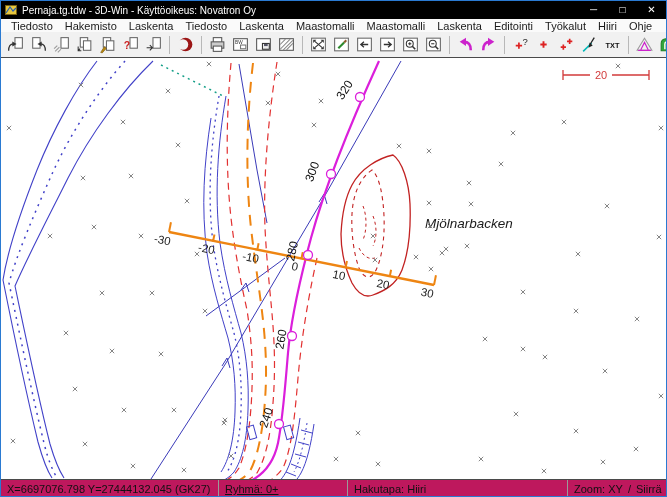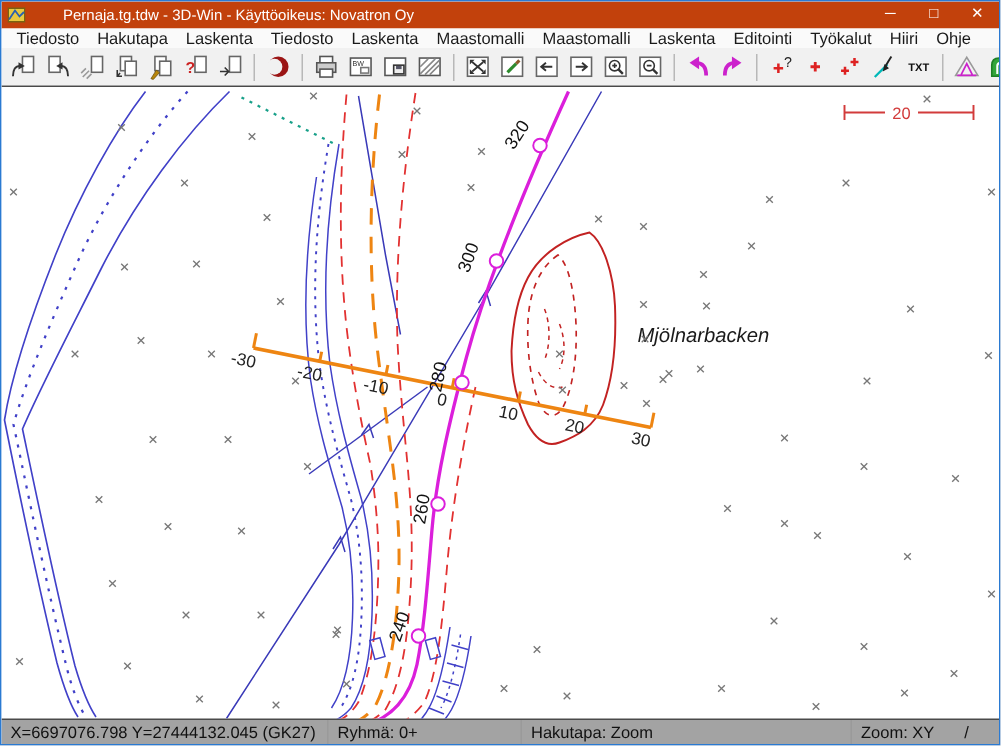--- a/index.html
+++ b/index.html
@@ -3,48 +3,48 @@
 <meta charset="utf-8">
 <style>
   html,body{margin:0;padding:0;background:#d6d6d6;}
   *{box-sizing:border-box;}
   .window{
     width:667px;height:497px;position:relative;background:#fff;
     font-family:"Liberation Sans",sans-serif;
     border:1px solid #2a7ad2;overflow:hidden;
   }
   
-  .titlebar{height:18px;background:#c2410c;display:flex;align-items:center;color:#fff;gap:20px;}
+  .titlebar{height:18px;background:#000000;display:flex;align-items:center;color:#fff;}
   .titlebar .appicon{width:12px;height:12px;margin:0 5px 0 4px;flex:0 0 auto;}
   .titlebar .title{font-size:10px;flex:1 1 auto;white-space:nowrap;overflow:hidden;}
   .winbtns{display:flex;height:100%;}
   .winbtn{width:29px;height:100%;display:flex;align-items:center;justify-content:center;
     color:#fff;font-size:10px;line-height:1;cursor:default;}
   
   .menubar{height:13px;background:#fafafa;display:flex;align-items:center;
     font-size:11px;color:#1a1a1a;padding-left:4px;}
   .menu-item{padding:0 6px;white-space:nowrap;}
   
   .toolbar{height:25px;background:#f1f1f1;display:flex;align-items:center;
     padding-left:3px;overflow:hidden;white-space:nowrap;}
   .tbtn{width:21px;height:22px;display:inline-flex;align-items:center;justify-content:center;
     flex:0 0 auto;background:transparent;border:none;padding:0;margin:0 1px;}
   .tsep{width:1px;height:18px;background:#b8b8b8;margin:0 4px;flex:0 0 auto;}
   
   .map-wrap{height:423px;border-top:1px solid #4a4a4a;border-bottom:1px solid #4a4a4a;
     background:#fff;position:relative;}
   .map-wrap svg{display:block;}
   
-  .statusbar{height:18px;background:#a3a3a3;display:flex;align-items:stretch;
+  .statusbar{height:18px;background:#be185d;display:flex;align-items:stretch;
     font-size:11px;color:#111;}
   .scell{display:flex;align-items:center;padding:0 6px;border-right:1px solid #9a9a9a;
     white-space:nowrap;overflow:hidden;}
-  .scell:last-child{border-right:none;gap:15px;}
+  .scell:last-child{border-right:none;}
   .sc1{flex:0 0 218px;}
-  .sc2{flex:0 0 129px;}
+  .sc2{flex:0 0 129px;text-decoration:underline;}
   .sc3{flex:0 0 220px;}
   .sc4{flex:1 1 auto;}
   .slash{margin:0 5px;color:#111;}
 </style>
 </head>
 <body>
 
 <div class="window">
 
   <div class="titlebar">
@@ -55,21 +55,21 @@
     <span class="title">Pernaja.tg.tdw - 3D-Win - Käyttöoikeus: Novatron Oy</span>
     <div class="winbtns">
       <div class="winbtn">─</div>
       <div class="winbtn">□</div>
       <div class="winbtn">✕</div>
     </div>
   </div>
 
   <div class="menubar">
       <div class="menu-item">Tiedosto</div>
-      <div class="menu-item">Hakutapa</div>
+      <div class="menu-item">Hakemisto</div>
       <div class="menu-item">Laskenta</div>
       <div class="menu-item">Tiedosto</div>
       <div class="menu-item">Laskenta</div>
       <div class="menu-item">Maastomalli</div>
       <div class="menu-item">Maastomalli</div>
       <div class="menu-item">Laskenta</div>
       <div class="menu-item">Editointi</div>
       <div class="menu-item">Työkalut</div>
       <div class="menu-item">Hiiri</div>
       <div class="menu-item">Ohje</div>
@@ -413,21 +413,21 @@
           <text x="284" y="282" font-size="12" fill="#111" text-anchor="middle" font-family="Liberation Sans, sans-serif" transform="rotate(-80 284 282)">260</text>
           <circle cx="278" cy="366" r="4.5" fill="#fff" stroke="#db1fdb" stroke-width="1.3"></circle>
           <text x="269" y="361" font-size="12" fill="#111" text-anchor="middle" font-family="Liberation Sans, sans-serif" transform="rotate(-71 269 361)">240</text>
         </g>
   </svg>
   </div>
 
   <div class="statusbar">
     <div class="scell sc1">X=6697076.798  Y=27444132.045  (GK27)</div>
     <div class="scell sc2">Ryhmä: 0+</div>
-    <div class="scell sc3">Hakutapa: Zoom</div>
+    <div class="scell sc3">Hakutapa: Hiiri</div>
     <div class="scell sc4">
       <span>Zoom: XY</span>
       <span class="slash">/</span>
       <span>Siirrä</span>
     </div>
   </div>
 
 </div>
 
 </body></html>

